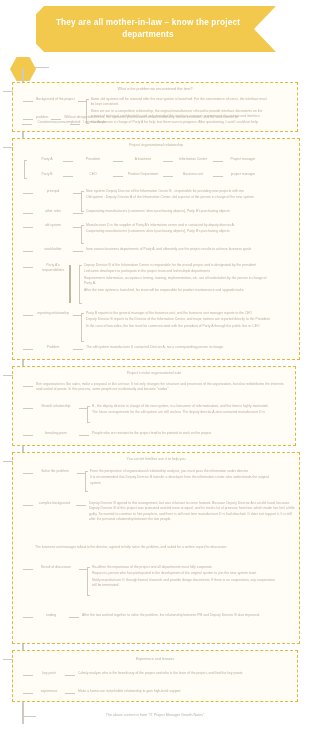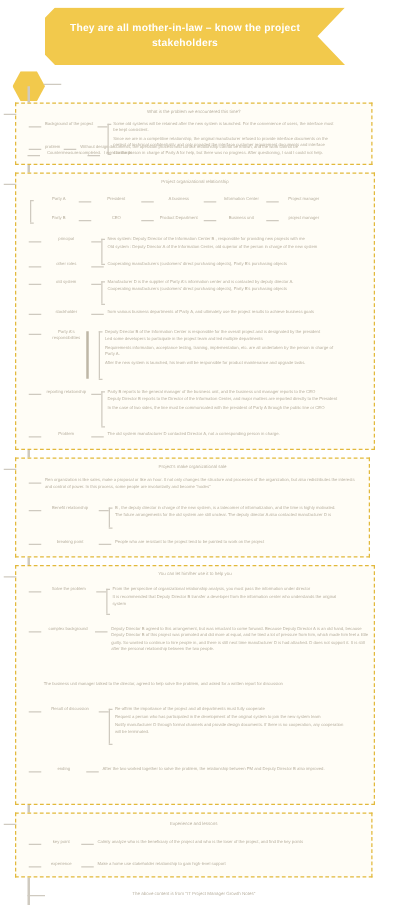--- a/index.html
+++ b/index.html
@@ -72,21 +72,21 @@
   }
   .vline{position:absolute;width:1px;background:#cfcac0;}
   .hline{position:absolute;height:1px;background:#cfcac0;}
   .node-stub{position:absolute;height:1px;background:#cfcac0;width:10px;}
 </style>
 </head>
 <body>
 
 <div class="banner-wrap">
   <div class="banner">
-    <div class="banner-title">They are all mother-in-law – know the project stakeholders</div>
+    <div class="banner-title">They are all mother-in-law – know the project departments</div>
   </div>
 </div>
 <div class="hexnode"></div>
 <div class="hex-stub"></div>
 <div class="spine"></div>
 
 <div class="section sec1">
   <div class="node-stub" style="left:-10px;top:8px;"></div>
   <div class="center-title" style="top:4px;">What is the problem we encountered this time?</div>
 

